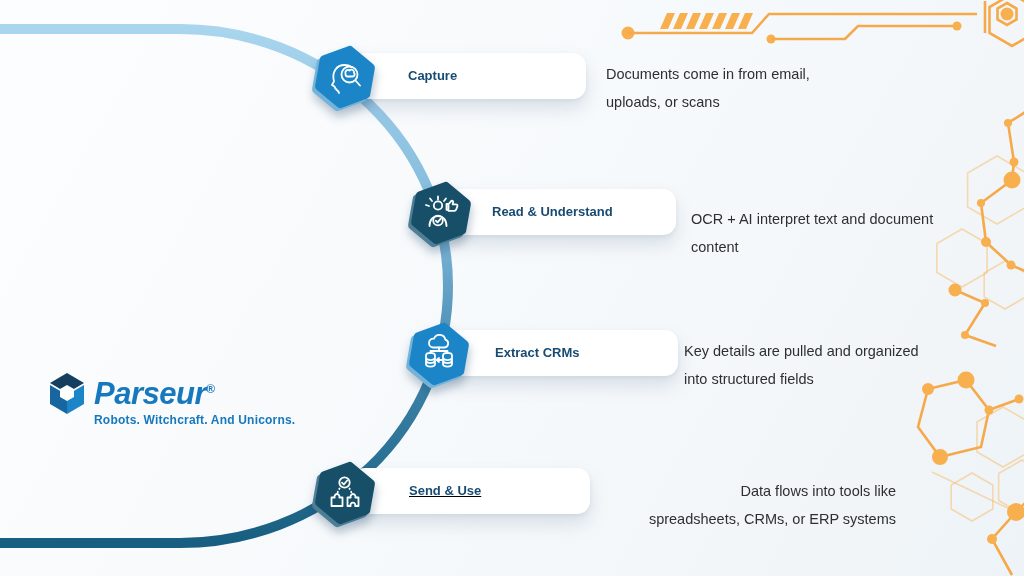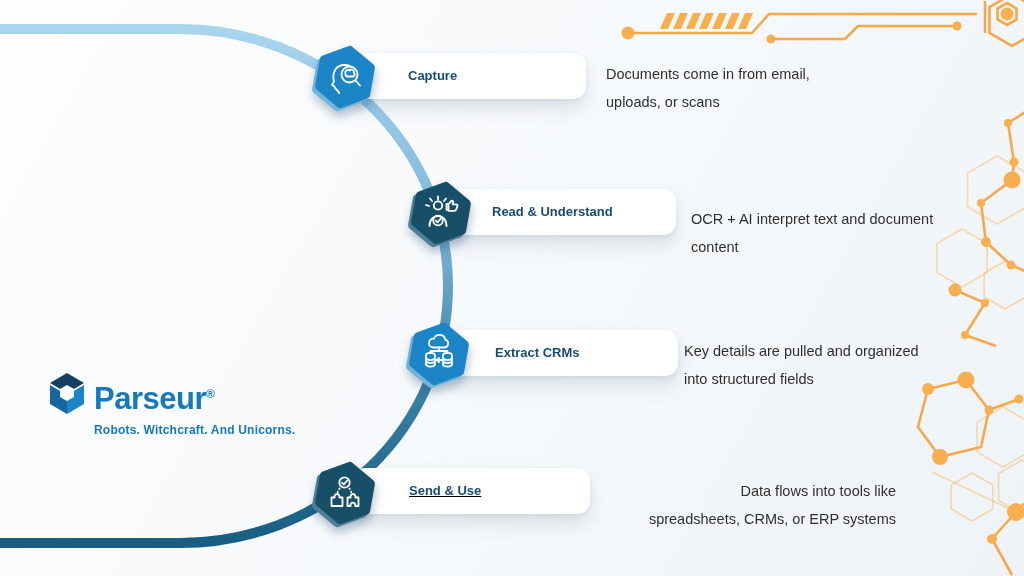--- a/index.html
+++ b/index.html
@@ -16,21 +16,21 @@
   .main-title{
     margin:0;font-weight:bold;font-size:58px;line-height:48px;letter-spacing:-1px;
     color:#1d4f6b;text-shadow:7px 4px 0 #bfd3de;
     transform:scaleX(.63);transform-origin:left top;white-space:nowrap;
   }
   .main-title span{display:block;}
 
   
   .logo{position:absolute;left:47px;top:371px;display:flex;align-items:flex-start;gap:7px;}
   .logo-text-wrap{padding-top:2px;}
-  .logo-name{font-size:31px;font-weight:bold;color:#1779bd;line-height:42px;letter-spacing:-.5px;}
+  .logo-name{font-size:31px;font-weight:bold;color:#1779bd;line-height:33px;letter-spacing:-.5px;font-style:italic;}
   .logo-name sup{font-size:12px;vertical-align:super;}
   .logo-tagline{font-size:12px;font-weight:bold;color:#1779bd;margin-top:3px;letter-spacing:.2px;}
 
   
   .card{
     position:absolute;background:#fff;border-radius:13px;height:46px;
     box-shadow:0 10px 18px rgba(90,115,150,.18),0 2px 4px rgba(90,115,150,.10);
   }
   .card h2{margin:0;font-size:13px;line-height:46px;color:#174b72;font-weight:bold;}
   .badge{position:absolute;width:68px;height:70px;filter:drop-shadow(1px 6px 5px rgba(20,60,95,.30));}

